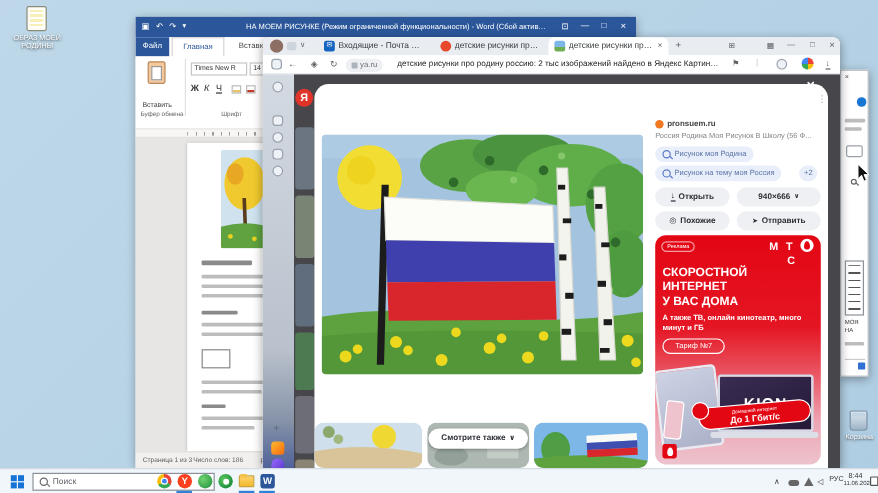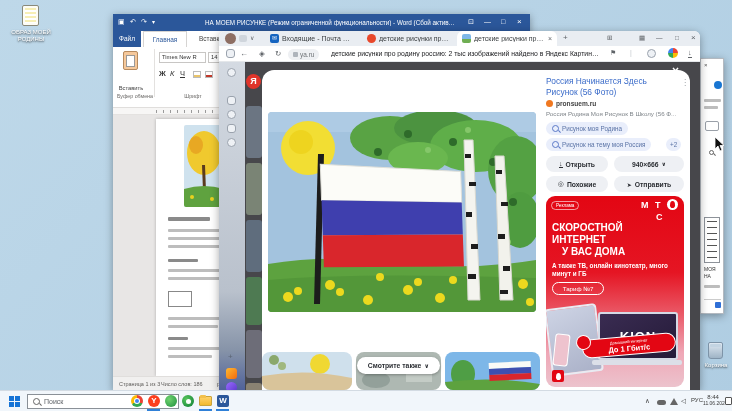--- a/index.html
+++ b/index.html
@@ -320,21 +320,20 @@
           <rect x="44" y="16" width="42" height="6" fill="#3f4fb0"></rect>
           <rect x="44" y="22" width="42" height="6" fill="#d9262c"></rect>
         </g>
       </svg>
     </div>
     <div class="a pill" style="left:95px;top:287px;width:83px;height:17px;background:#fff;box-shadow:0 1px 3px rgba(0,0,0,.3);">
       <span>Смотрите также</span>
       <span style="font-size:6px;">∨</span>
     </div>
 
-    <div class="a" style="left:284px;top:6px;font-size:8.4px;line-height:10.5px;color:#3a6bc9;width:132px;">Россия Начинается Здесь Рисунок (56 Фото)</div>
     <span class="a" style="left:419px;top:8px;font-size:8px;color:#9aa0a6;">⋮</span>
     <div class="a" style="left:284px;top:29px;height:8px;display:flex;align-items:center;gap:3px;">
       <span style="width:7px;height:7px;border-radius:50%;background:#f07820;display:inline-block;"></span>
       <span style="font-size:6.6px;font-weight:bold;color:#444;">pronsuem.ru</span>
     </div>
     <div class="a ellip" style="left:284px;top:40px;width:138px;font-size:6.2px;color:#80868b;">Россия Родина Моя Рисунок В Школу (56 Ф...</div>
     <div class="a chip" style="left:284px;top:52px;">
       <span class="mag blue"></span>
       <span>Рисунок моя Родина</span>
     </div>
@@ -365,21 +364,21 @@
     <div class="a ad" style="left:284px;top:126px;width:138px;height:191px;">
       <div class="a adtxt" style="left:5px;top:5px;font-size:4.6px;border:0.5px solid rgba(255,255,255,.6);border-radius:5px;padding:1px 4px;">Реклама</div>
       <span class="a adtxt" style="left:95px;top:4px;font-size:9px;font-weight:bold;">М</span>
       <span class="a adtxt" style="left:109px;top:4px;font-size:9px;font-weight:bold;">Т</span>
       <div class="a" style="left:121px;top:3px;width:11px;height:11px;border-radius:50%;background:#fff;">
         <div class="a" style="left:3px;top:2px;width:5px;height:7px;background:#e30613;border-radius:50% 50% 50% 50%/60% 60% 40% 40%;"></div>
       </div>
       <span class="a adtxt" style="left:110px;top:16px;font-size:9px;font-weight:bold;">С</span>
       <div class="a adtxt" style="left:6px;top:26px;font-size:10px;font-weight:800;">СКОРОСТНОЙ</div>
       <div class="a adtxt" style="left:6px;top:38px;font-size:10px;font-weight:800;">ИНТЕРНЕТ</div>
-      <div class="a adtxt" style="left:16px;top:50px;font-size:10px;font-weight:800;">У ВАС ДОМА</div>
+      <div class="a adtxt" style="left:6px;top:50px;font-size:10px;font-weight:800;">У ВАС ДОМА</div>
       <div class="a adtxt" style="left:6px;top:66px;width:118px;font-size:6.3px;font-weight:bold;line-height:7.5px;">А также ТВ, онлайн кинотеатр, много минут и ГБ</div>
       <div class="a adtxt" style="left:6px;top:86px;width:52px;height:13px;border:1px solid #fff;border-radius:8px;font-size:6.2px;display:flex;align-items:center;justify-content:center;">Тариф №7</div>
 
       <div class="a" style="left:2px;top:110px;width:52px;height:68px;border:2px solid #e8ebf2;border-radius:4px;background:linear-gradient(160deg,#cdd3e4,#aab1c8);transform:rotate(-7deg);"></div>
       <div class="a" style="left:52px;top:116px;width:80px;height:48px;background:linear-gradient(150deg,#3a2c52,#241a38);border:2px solid #d5dae6;border-radius:3px;display:flex;align-items:center;justify-content:center;color:#fff;font-weight:800;font-size:13px;letter-spacing:1px;">
           <span>KION</span>
         </div>
       <div class="a" style="left:46px;top:164px;width:90px;height:5px;background:#dcdfe8;border-radius:2px;"></div>
       <div class="a" style="left:8px;top:138px;width:15px;height:32px;border:1.5px solid #fff;border-radius:3px;background:#eec3ce;transform:rotate(6deg);"></div>
       <div class="a" style="left:36px;top:140px;width:94px;height:19px;background:#e30613;border:1px solid #fff;border-radius:10px;transform:rotate(-5deg);text-align:center;">

